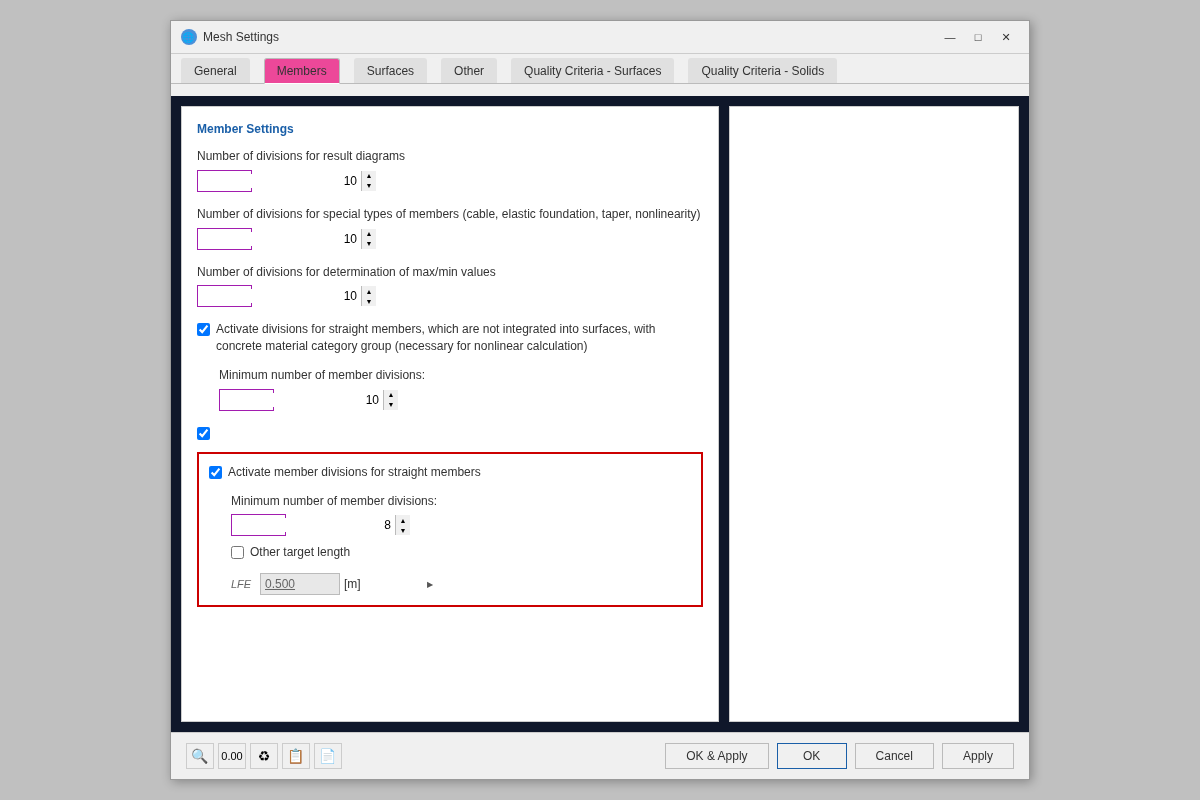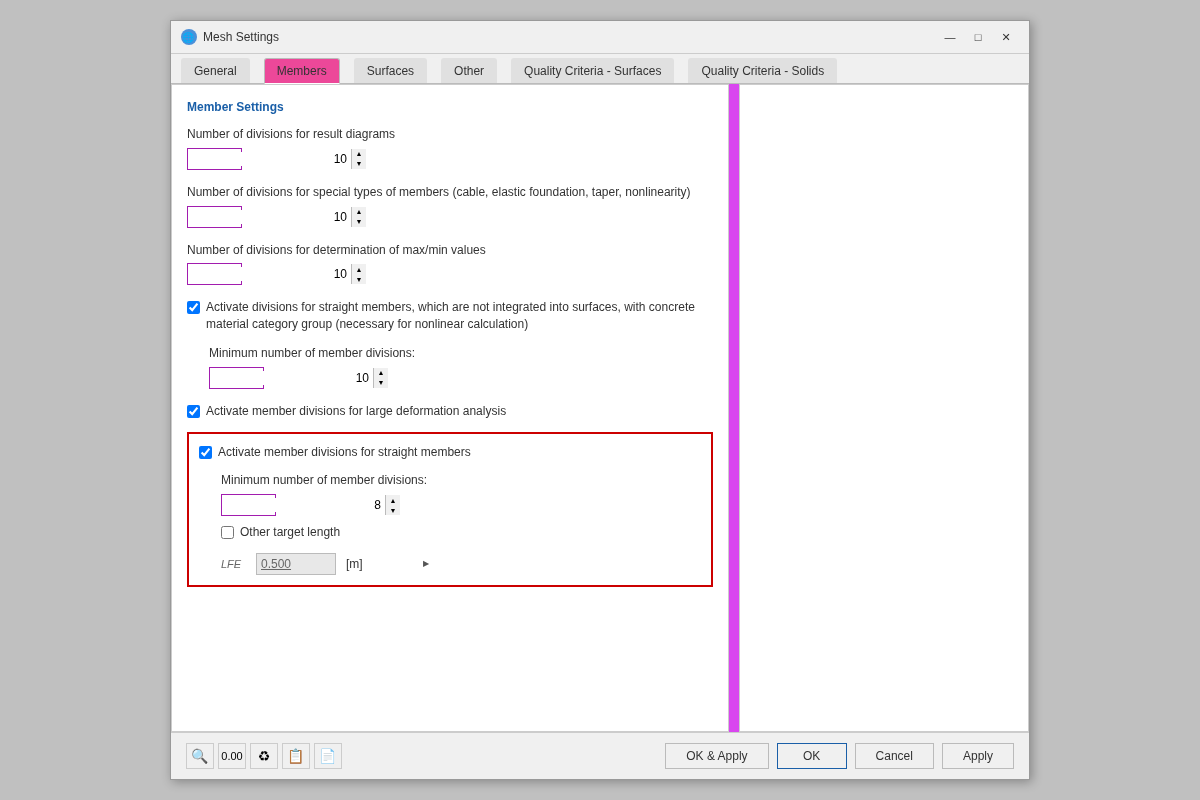--- a/index.html
+++ b/index.html
@@ -89,22 +89,24 @@
       background: #ec4899;
       border-color: #bbb;
       border-bottom: 1px solid #ffffff;
       margin-bottom: -1px;
       z-index: 1;
     }
 
     .content-area {
       flex: 1;
       display: flex;
+      padding: 10px;
       gap: 10px;
-      background: #d946ef;
+      background: #0f172a;
+      margin-top: 12px;
     }
     .main-panel {
       flex: 1;
       background: white;
       border: 1px solid #ccc;
       padding: 15px;
       overflow-y: auto;
     }
     .side-panel {
       width: 290px;
@@ -184,21 +186,21 @@
 
     .red-border-box {
       border: 2px solid #cc0000;
       padding: 10px;
       margin-bottom: 12px;
     }
 
     .lfe-row {
       display: flex;
       align-items: center;
-      gap: 10px;
+      gap: 4px;
       margin-top: 6px;
     }
     .lfe-label {
       font-size: 11px;
       color: #666;
       font-style: italic;
       min-width: 25px;
     }
     .lfe-spinbox {
       display: flex;
@@ -345,21 +347,20 @@
           <input class="spinbox-value" type="text" value="10" style="">
           <div class="spinbox-btns">
             <button class="spinbox-btn">▲</button>
             <button class="spinbox-btn">▼</button>
           </div>
         </div>
       </div>
 
       <div class="checkbox-row" style="margin-top:14px;">
         <input type="checkbox" checked="" style="">
-        <span class="checkbox-label">Activate member divisions for large deformation analysis</span>
       </div>
 
       <div class="red-border-box">
         <div class="checkbox-row">
           <input type="checkbox" checked="" style="">
           <span class="checkbox-label">Activate member divisions for straight members</span>
         </div>
         <div class="indent-block">
           <div class="setting-label">Minimum number of member divisions:</div>
           <div class="spinbox">

